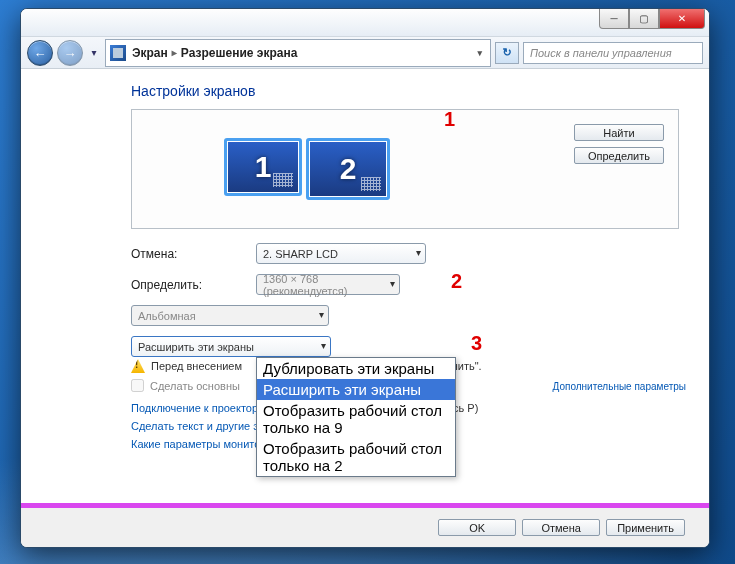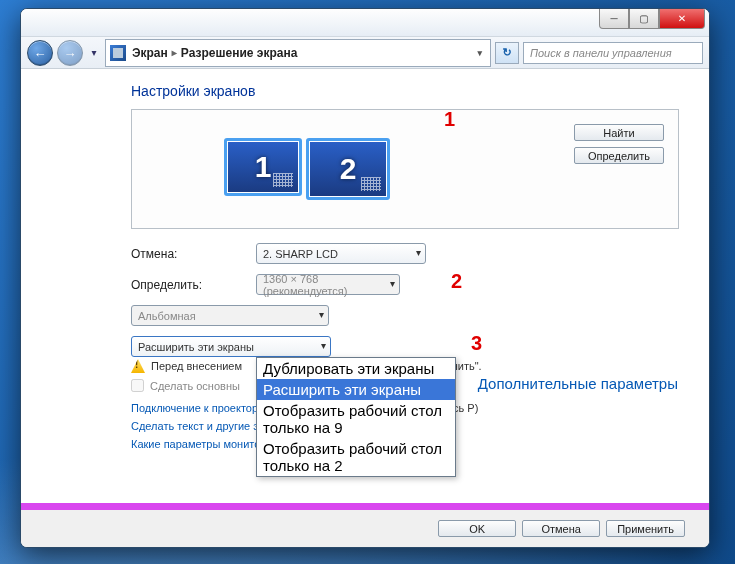--- a/index.html
+++ b/index.html
@@ -263,40 +263,40 @@
     width:14px;height:14px;
     background:linear-gradient(#ffe066,#f5b500);
     clip-path: polygon(50% 0, 100% 100%, 0 100%);
     position:relative;
   }
   .warn-icon::after{content:"!";position:absolute;left:4px;top:0;font-size:10px;color:#5a3a00;font-weight:bold;}
   .checkrow { font-size:11px; color:#888; display:flex; align-items:flex-end; gap:6px; margin:4px 0 10px;}
   .checkrow input { margin:0; }
   .adv-link {
     position:absolute;
-    right: 31px;
-    font-size:15px;
+    right: 23px;
+    font-size:10px;
     color:#0659b5;
   }
   .winkey {
     display:inline-block;width:12px;height:12px;
     background:
       linear-gradient(#e33,#e33) 0 0/5px 5px no-repeat,
       linear-gradient(#3a3,#3a3) 7px 0/5px 5px no-repeat,
       linear-gradient(#36f,#36f) 0 7px/5px 5px no-repeat,
       linear-gradient(#fb0,#fb0) 7px 7px/5px 5px no-repeat;
     vertical-align:middle;
   }
   
   .bottom {
     position:absolute;
     bottom:0; left:0; right:0;
     height:44px;
     background:#f0f0f0;
-    border-top:7px solid #d946ef;
+    border-top:5px solid #d946ef;
     display:flex;
     justify-content:flex-end;
     align-items:center;
     padding:0 24px;
     gap:6px;
   }
   .bottom-btns { display:flex; gap:6px; }
   .bottom-btns button { min-width:78px; }
 </style>
 </head>

